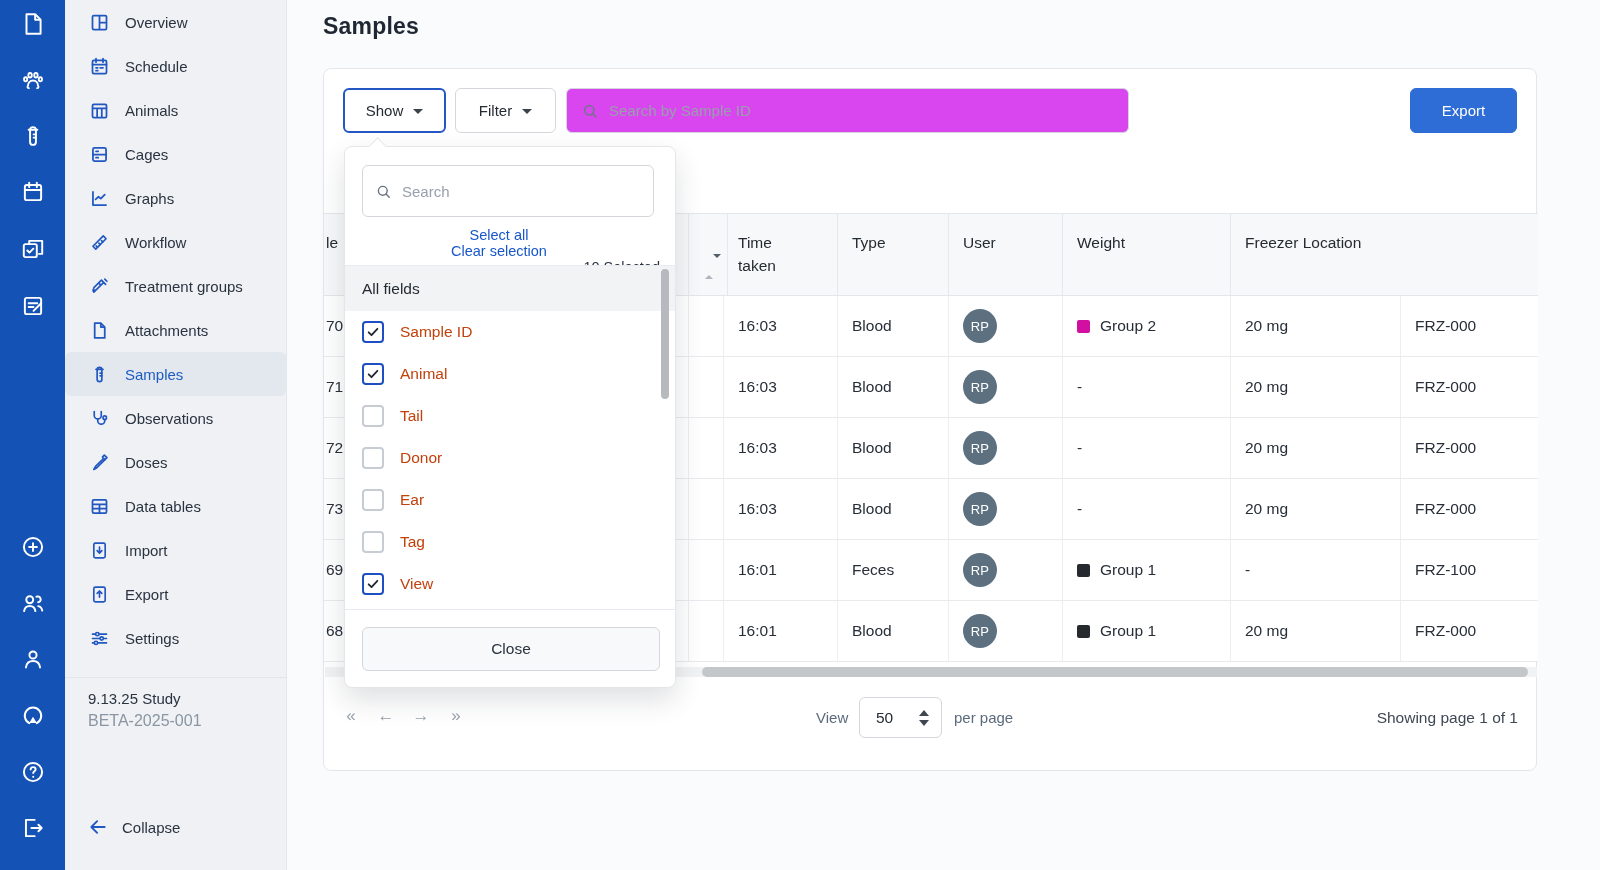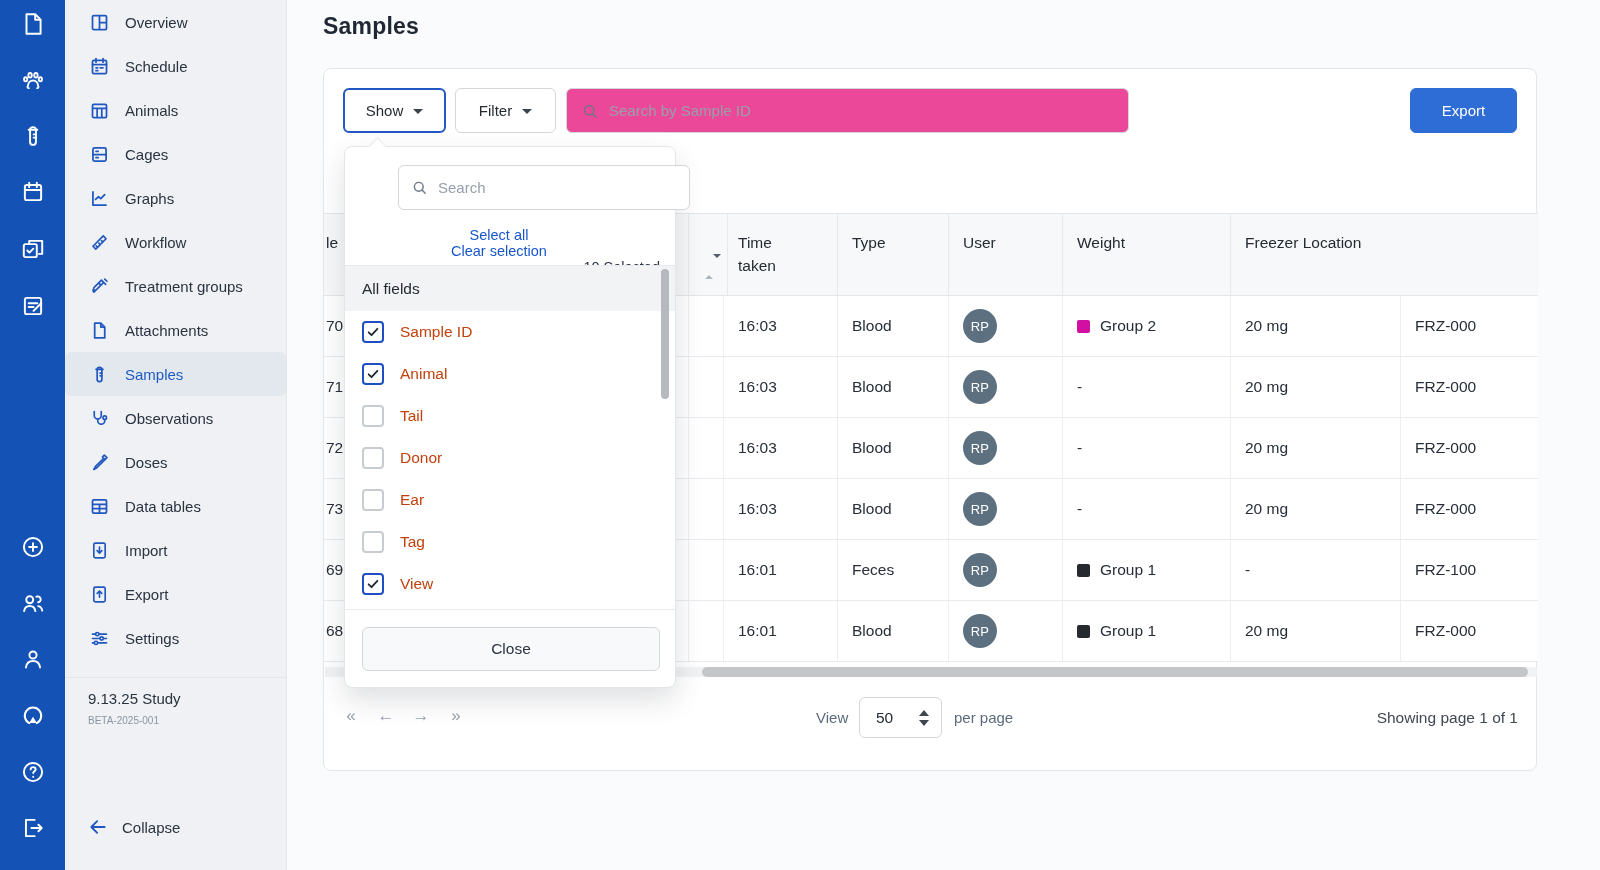--- a/index.html
+++ b/index.html
@@ -14,35 +14,35 @@
 
   
   .sidebar { position:absolute; left:65px; top:0; width:222px; height:870px; background:#eff1f4; border-right:1px solid #e3e6ea; }
   .nav-item { display:flex; align-items:center; gap:15px; height:44px; padding-left:23px; font-size:15px; color:#2a3340; cursor:pointer; }
   .nav-item .nav-ic { width:22px; height:22px; color:#2057c0; display:flex; align-items:center; justify-content:center; flex:none; }
   .nav-ic svg { width:21px; height:21px; }
   .nav-item.active { background:#e3e8ee; border-radius:6px; color:#1d5bc0; font-weight:500; }
   .sidebar-divider { position:absolute; left:0; top:677px; width:222px; height:1px; background:#e2e5e9; }
   .study { position:absolute; left:23px; top:688px; }
   .study-title { font-size:15px; color:#2a3340; line-height:22px; }
-  .study-code { font-size:10px; color:#8a96a3; line-height:22px; }
+  .study-code { font-size:16px; color:#8a96a3; line-height:22px; }
   .collapse { position:absolute; left:23px; top:817px; display:flex; align-items:center; gap:14px; font-size:15px; color:#2a3340; cursor:pointer; }
   .collapse svg { width:20px; height:20px; color:#2057c0; }
 
   
   .main { position:absolute; left:287px; top:0; width:1313px; height:870px; }
   .page-title { position:absolute; left:36px; top:13px; font-size:23px; font-weight:600; color:#1f2733; letter-spacing:.2px; }
   .card { position:absolute; left:36px; top:68px; width:1214px; height:703px; background:#fff; border:1px solid #e4e7ea; border-radius:8px; }
 
   
   .btn { position:absolute; display:flex; align-items:center; justify-content:center; gap:10px; height:45px; border-radius:6px; background:#fff; font-size:15px; color:#252b33; cursor:pointer; }
   .btn-show { left:19px; top:19px; width:103px; border:2px solid #2456c4; }
   .btn-filter { left:131px; top:19px; width:101px; border:1px solid #d3d7dc; }
   .caret { width:0; height:0; border-left:5px solid transparent; border-right:5px solid transparent; border-top:5px solid #3a424c; margin-top:2px; }
-  .search-box { position:absolute; left:242px; top:19px; width:563px; height:45px; border:1px solid #d3d7dc; border-radius:6px; background:#ec4899; display:flex; align-items:center; padding:0 14px; gap:10px; }
+  .search-box { position:absolute; left:242px; top:19px; width:563px; height:45px; border:1px solid #d3d7dc; border-radius:6px; background:#d946ef; display:flex; align-items:center; padding:0 14px; gap:10px; }
   .search-box svg { width:18px; height:18px; color:#6b7683; flex:none; }
   .search-box input { border:none; outline:none; flex:1; font-size:15px; color:#252b33; font-family:inherit; background:transparent; }
   .search-box input::placeholder { color:#97a0ab; }
   .btn-export { left:1086px; top:19px; width:107px; background:#2e6cd6; border:1px solid #2e6cd6; color:#fff; }
 
   
   .t-head, .t-row { position:absolute; left:0; display:grid; grid-template-columns:365px 35px 114px 111px 114px 168px 170px 137px; width:1214px; }
   .t-head { top:144px; height:83px; background:#f7f8f9; border-top:1px solid #e4e7ea; border-bottom:1px solid #e4e7ea; }
   .t-head .cell { padding:17px 24px 0 14px; font-size:15.5px; font-weight:500; color:#252b33; line-height:23px; border-right:1px solid #e6e9ec; }
   .t-row { height:61px; border-bottom:1px solid #e8ebee; background:#fff; }
@@ -69,21 +69,21 @@
   .stepper { display:flex; flex-direction:column; gap:4px; cursor:pointer; }
   .stepper .tri { width:0; height:0; border-left:5px solid transparent; border-right:5px solid transparent; }
   .st-up { border-bottom:6px solid #3f4650; }
   .st-dn { border-top:6px solid #3f4650; }
   .perpage-label { position:absolute; left:630px; top:640px; font-size:15px; color:#5b6b7c; }
   .showing { position:absolute; right:18px; top:640px; font-size:15.5px; color:#3f4854; }
 
   
   .dropdown { position:absolute; left:344px; top:146px; width:332px; height:542px; background:#fff; border:1px solid #e4e7ea; border-radius:8px; box-shadow:0 12px 28px rgba(25,35,50,.14); z-index:40; }
   .dropdown .notch { position:absolute; left:26px; top:-7px; width:13px; height:13px; background:#fff; border-left:1px solid #e4e7ea; border-top:1px solid #e4e7ea; transform:rotate(45deg); }
-  .dd-search { position:absolute; left:17px; top:18px; width:292px; height:45px; border:1px solid #d3d7dc; border-radius:6px; display:flex; align-items:center; padding:0 12px; gap:10px; background:#fff;margin-left:36px; }
+  .dd-search { position:absolute; left:17px; top:18px; width:292px; height:52px; border:1px solid #d3d7dc; border-radius:6px; display:flex; align-items:center; padding:0 12px; gap:10px; background:#fff; }
   .dd-search svg { width:17px; height:17px; color:#6b7683; flex:none; }
   .dd-search input { border:none; outline:none; flex:1; font-size:15px; color:#252b33; font-family:inherit; }
   .dd-search input::placeholder { color:#97a0ab; }
   .dd-links { position:absolute; left:17px; top:80px; width:298px; display:flex; align-items:center; font-size:14.5px;flex-direction:column; }
   .dd-link { color:#1756c8; margin-right:24px; cursor:pointer; }
   .dd-count { margin-left:auto; color:#2a3340; }
   .dd-sep-top { position:absolute; left:0; top:118px; width:330px; height:1px; background:#e7eaee; }
   .dd-section { position:absolute; left:0; top:119px; width:330px; height:45px; background:#f1f3f5; display:flex; align-items:center; padding-left:17px; font-size:15.5px; color:#252b33; }
   .dd-options { position:absolute; left:0; top:164px; width:330px; }
   .opt { height:42px; display:flex; align-items:center; padding-left:17px; gap:16px; cursor:pointer; }

